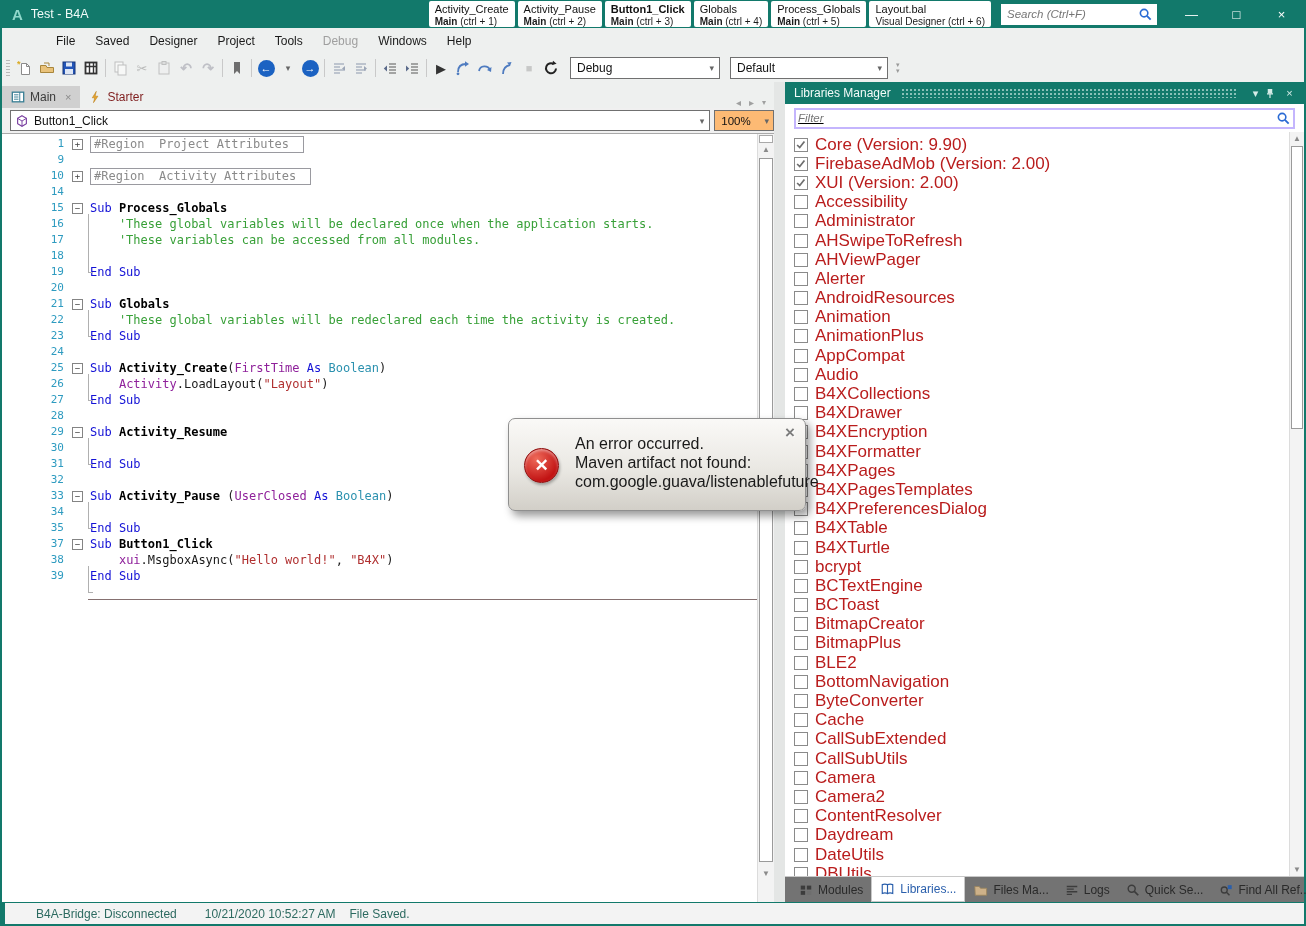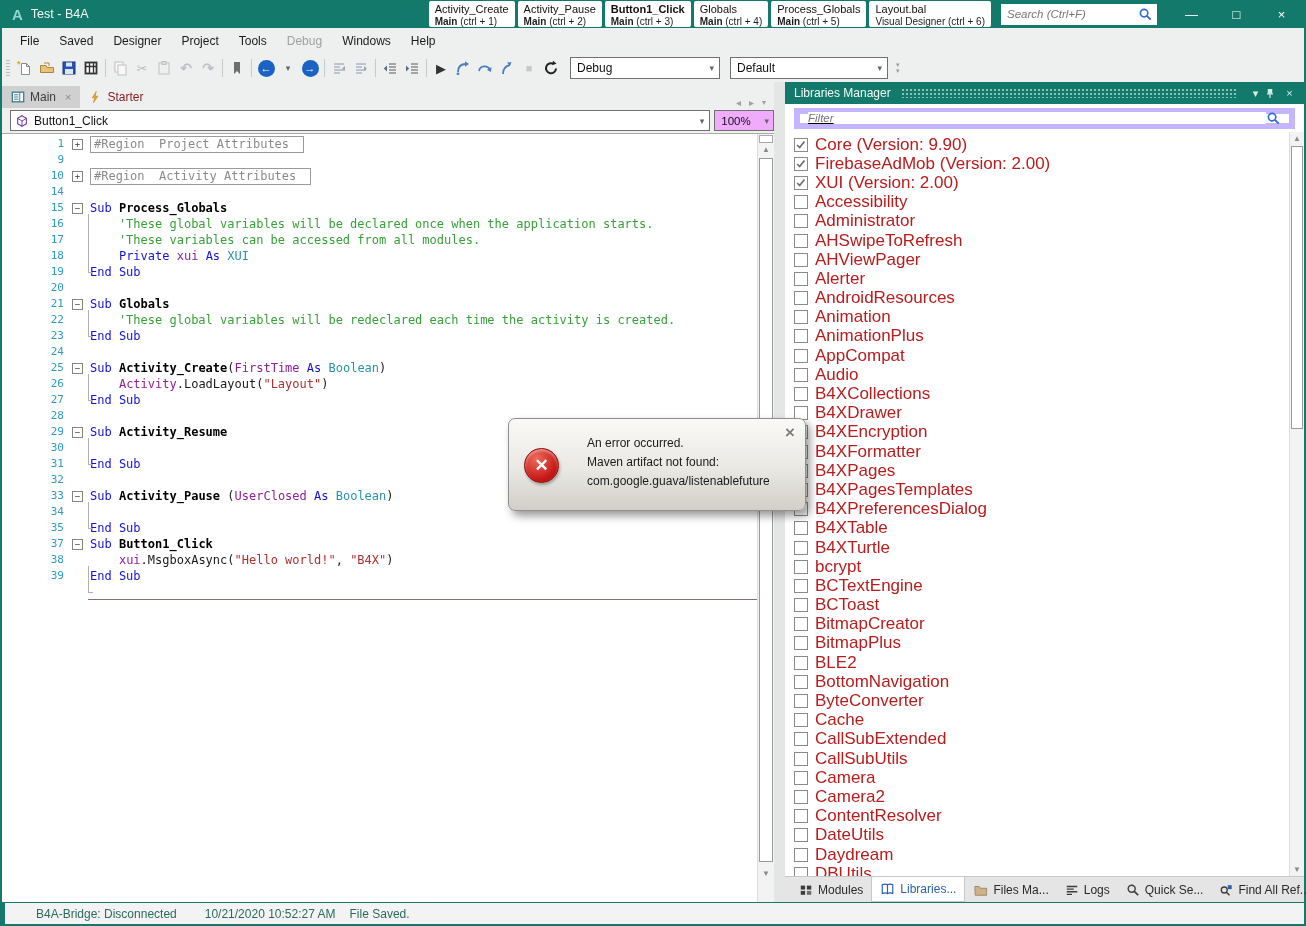--- a/index.html
+++ b/index.html
@@ -21,21 +21,21 @@
   .ttab .t2 { font-size:10px; color:#1c1c1c; margin-top:1px; white-space:nowrap; }
   .ttab .t2 .sb { font-weight:bold; }
   .searchbox { width:156px; height:21px; background:#fff; margin:0 12px 0 10px; display:flex;
                align-items:center; padding:0 4px 0 6px; }
   .searchbox input { border:none; outline:none; flex:1; font-style:italic; font-size:11.5px;
                      color:#444; font-family:"Liberation Sans",sans-serif; min-width:0; }
   .winbtn { width:45px; height:28px; color:#fff; display:flex; align-items:center;
             justify-content:center; font-size:13px; }
 
   
-  .menubar { height:26px; background:#eef0ef; display:flex; align-items:center; padding-left:8px; flex:none; }
+  .menubar { height:26px; background:#eef0ef; display:flex; align-items:center; padding-left:8px; flex:none;margin-left:36px; }
   .menu-item { padding:0 10px; font-size:12px; color:#1a1a1a; height:100%; display:flex; align-items:center; }
   .menu-item.disabled { color:#9f9f9f; }
 
   
   .toolbar { height:28px; background:#eef0ef; display:flex; align-items:center; padding-left:3px; flex:none; }
   .grip { width:4px; height:16px; margin:0 4px 0 1px;
           background:repeating-linear-gradient(to bottom,#b9b9b9 0 1px,transparent 1px 3px); }
   .tbtn { width:22px; height:22px; display:flex; align-items:center; justify-content:center; }
   .tbtn.disabled { opacity:.55; }
   .tsep { width:1px; height:18px; background:#c9c9c9; margin:0 3px; }
@@ -61,21 +61,21 @@
   .dtab.active { background:#d0d0d0; color:#3c3c3c; }
   .dtab .x { color:#8a8a8a; font-size:11px; margin-left:4px; }
   .dt-ctrl { margin-left:auto; display:flex; gap:8px; padding-right:8px; color:#a0a0a0;
              font-size:10px; align-items:center; }
 
   
   .subnav { height:25px; background:#f0f0f0; display:flex; align-items:center; flex:none; }
   .subcombo { margin-left:8px; width:704px; height:21px; border:1px solid #707070; background:#fff;
               display:flex; align-items:center; gap:5px; font-size:12px; padding-left:4px; color:#111; }
   .subcombo .caret { margin-left:auto; padding-right:5px; }
-  .zoomcombo { width:60px; height:21px; border:1px solid #707070; background:#f0abfc; margin-left:4px;
+  .zoomcombo { width:60px; height:21px; border:1px solid #707070; background:#fdba74; margin-left:4px;
                display:flex; align-items:center; font-size:11.5px; padding-left:6px; color:#111; }
   .zoomcombo .caret { margin-left:auto; padding-right:4px; }
 
   
   .editor { flex:1; position:relative; background:#fff; border-top:1px solid #a9a9a9; min-height:0; }
   .code-area { position:absolute; left:0; top:2px; right:17px; bottom:0; overflow:hidden; }
   .crow { height:16px; display:flex; align-items:center; white-space:pre;
           font:12px/16px "DejaVu Sans Mono", monospace; }
   .lnum { width:70px; flex:none; text-align:right; padding-right:8px; color:#2e9bc0; font-size:11px; }
   .foldc { width:18px; flex:none; display:flex; align-items:center; }
@@ -99,36 +99,36 @@
   .vs-down { position:absolute; bottom:24px; left:0; right:0; text-align:center; color:#8a8a8a; font-size:8px; }
 
   
   .p-header { height:22px; background:#12796b; display:flex; align-items:center; padding:0 6px 0 9px; flex:none; }
   .p-title { color:#f4fbf9; font-size:12px; white-space:nowrap; }
   .p-pattern { flex:1; height:10px; margin:0 10px; align-self:center;
                background-image:radial-gradient(circle, rgba(235,250,247,.55) .8px, transparent 1px);
                background-size:4px 4px; }
   .p-hicon { width:17px; text-align:center; color:#d6ece8; font-size:11px; }
   .p-filterwrap { height:28px; background:#fff; display:flex; align-items:center; padding:0 9px; flex:none; }
-  .p-filter { flex:1; height:21px; border:6px solid #c4b5fd; display:flex; align-items:center; padding:0 8px;text-decoration:underline; }
+  .p-filter { flex:1; height:21px; border:2px solid #c4b5fd; display:flex; align-items:center; padding:0 2px;text-decoration:underline; }
   .p-filter input { border:none; outline:none; flex:1; font-style:italic; font-size:11.5px; color:#6e6e6e;
                     font-family:"Liberation Sans",sans-serif; min-width:0; }
   .p-list { flex:1; position:relative; overflow:hidden; padding:3px 0 0 9px; min-height:0; }
   .librow { height:19.2px; display:flex; align-items:center; gap:7px; }
   .cb { width:14px; height:14px; border:1px solid #8a8a8a; background:#fff; flex:none;
         display:flex; align-items:center; justify-content:center; }
   .liblabel { font-size:17px; color:#b91c1c; white-space:nowrap; }
   .p-scroll { position:absolute; right:0; top:0; bottom:0; width:15px; background:#f3f3f3;
               border-left:1px solid #dcdcdc; }
   .ps-up { position:absolute; top:2px; left:0; right:0; text-align:center; color:#8a8a8a; font-size:8px; }
   .ps-thumb { position:absolute; top:14px; left:1px; right:1px; height:38%; background:#fff; border:1px solid #9a9a9a; }
   .ps-down { position:absolute; bottom:2px; left:0; right:0; text-align:center; color:#8a8a8a; font-size:8px; }
 
   
-  .p-tabs { height:26px; background:#e5e5e5; border-top:1px solid #c8c8c8; display:flex;
+  .p-tabs { height:26px; background:#737373; border-top:1px solid #c8c8c8; display:flex;
             align-items:stretch; padding-left:6px; flex:none; }
   .ptab { display:flex; align-items:center; gap:5px; padding:0 8px; font-size:12px; color:#2a2a2a; white-space:nowrap; }
   .ptab.active { background:#fff; border:1px solid #c8c8c8; border-top:none; color:#2a5fac; }
 
   
   .statusbar { height:22px; background:#f3f3f3; border-top:1px solid #12796b; display:flex;
                align-items:center; font-size:12px; color:#2c6a60; flex:none;
                box-shadow:inset 3px 0 0 #12796b; }
   .sb-item { white-space:nowrap; }
   .sb-bridge { margin-left:34px; } .sb-time { margin-left:28px; } .sb-file { margin-left:14px; }
@@ -136,21 +136,21 @@
   
   .popup { position:fixed; left:508px; top:418px; width:298px; height:93px; border:1px solid #8f8f8f;
            border-radius:7px; background:linear-gradient(180deg,#faf9f7 0%,#eae8e3 55%,#d2cfc8 100%);
            box-shadow:4px 5px 9px rgba(0,0,0,.4); z-index:50; }
   .popup-close { position:absolute; top:4px; right:10px; color:#7d7d7d; font-size:17px; font-weight:bold;
                  text-shadow:1px 1px 0 rgba(255,255,255,.8); }
   .err-icon { position:absolute; left:15px; top:29px; width:35px; height:35px; border-radius:50%;
               background:radial-gradient(circle at 35% 30%, #ef6a5a, #c21414 70%);
               border:1px solid #8f0f0f; box-shadow:inset 0 2px 3px rgba(255,255,255,.45), 1px 2px 3px rgba(0,0,0,.3);
               display:flex; align-items:center; justify-content:center; color:#fff; font-weight:bold; font-size:17px; }
-  .popup-text { position:absolute; left:78px; top:15px; font-size:12px; color:#1a1a1a; line-height:19px; }
+  .popup-text { position:absolute; left:66px; top:15px; font-size:16px; color:#1a1a1a; line-height:19px; }
 
   svg { display:block; }
 </style>
 </head>
 <body>
 
 <div id="window">
 
   <div class="titlebar">
     <span class="logo">A</span>
@@ -390,21 +390,21 @@
       </div>
       <div class="editor">
         <div class="code-area" id="code-area">
             <div class="crow"><span class="lnum">1</span><span class="foldc"><span class="foldbox">+</span></span><span class="codec"><span class="regionbox">#Region  Project Attributes</span></span></div>
             <div class="crow"><span class="lnum">9</span><span class="foldc"></span><span class="codec"></span></div>
             <div class="crow"><span class="lnum">10</span><span class="foldc"><span class="foldbox">+</span></span><span class="codec"><span class="regionbox">#Region  Activity Attributes</span></span></div>
             <div class="crow"><span class="lnum">14</span><span class="foldc"></span><span class="codec"></span></div>
             <div class="crow"><span class="lnum">15</span><span class="foldc"><span class="foldbox">−</span></span><span class="codec"><span class="tk-kw">Sub</span><span class="tk-plain"> </span><span class="tk-sub">Process_Globals</span></span></div>
             <div class="crow"><span class="lnum">16</span><span class="foldc"></span><span class="codec"><span class="tk-comment">    'These global variables will be declared once when the application starts.</span></span></div>
             <div class="crow"><span class="lnum">17</span><span class="foldc"></span><span class="codec"><span class="tk-comment">    'These variables can be accessed from all modules.</span></span></div>
-            <div class="crow"><span class="lnum">18</span><span class="foldc"></span><span class="codec"><span class="tk-plain">    </span><span class="tk-kw">Private</span><span class="tk-plain"> </span><span class="tk-var">xui</span><span class="tk-plain"> </span><span class="tk-kw">As</span><span class="tk-plain"> </span><span class="tk-type">XUI</span></span></div>
+            <div class="crow"><span class="lnum">18</span><span class="foldc"></span></div>
             <div class="crow"><span class="lnum">19</span><span class="foldc"></span><span class="codec"><span class="tk-kw">End Sub</span></span></div>
             <div class="crow"><span class="lnum">20</span><span class="foldc"></span><span class="codec"></span></div>
             <div class="crow"><span class="lnum">21</span><span class="foldc"><span class="foldbox">−</span></span><span class="codec"><span class="tk-kw">Sub</span><span class="tk-plain"> </span><span class="tk-sub">Globals</span></span></div>
             <div class="crow"><span class="lnum">22</span><span class="foldc"></span><span class="codec"><span class="tk-comment">    'These global variables will be redeclared each time the activity is created.</span></span></div>
             <div class="crow"><span class="lnum">23</span><span class="foldc"></span><span class="codec"><span class="tk-kw">End Sub</span></span></div>
             <div class="crow"><span class="lnum">24</span><span class="foldc"></span><span class="codec"></span></div>
             <div class="crow"><span class="lnum">25</span><span class="foldc"><span class="foldbox">−</span></span><span class="codec"><span class="tk-kw">Sub</span><span class="tk-plain"> </span><span class="tk-sub">Activity_Create</span><span class="tk-plain">(</span><span class="tk-var">FirstTime</span><span class="tk-plain"> </span><span class="tk-kw">As</span><span class="tk-plain"> </span><span class="tk-type">Boolean</span><span class="tk-plain">)</span></span></div>
             <div class="crow"><span class="lnum">26</span><span class="foldc"></span><span class="codec"><span class="tk-plain">    </span><span class="tk-var">Activity</span><span class="tk-plain">.LoadLayout(</span><span class="tk-str">"Layout"</span><span class="tk-plain">)</span></span></div>
             <div class="crow"><span class="lnum">27</span><span class="foldc"></span><span class="codec"><span class="tk-kw">End Sub</span></span></div>
             <div class="crow"><span class="lnum">28</span><span class="foldc"></span><span class="codec"></span></div>
@@ -619,25 +619,25 @@
           <div class="librow">
             <span class="cb"></span>
             <span class="liblabel">Camera2</span>
           </div>
           <div class="librow">
             <span class="cb"></span>
             <span class="liblabel">ContentResolver</span>
           </div>
           <div class="librow">
             <span class="cb"></span>
+            <span class="liblabel">Daydream</span>
+          </div>
+          <div class="librow">
+            <span class="cb"></span>
             <span class="liblabel">DateUtils</span>
-          </div>
-          <div class="librow">
-            <span class="cb"></span>
-            <span class="liblabel">Daydream</span>
           </div>
           <div class="librow">
             <span class="cb"></span>
             <span class="liblabel">DBUtils</span>
           </div>
           <div class="p-scroll">
           <div class="ps-up">▲</div>
           <div class="ps-thumb"></div>
           <div class="ps-down">▼</div>
         </div>

